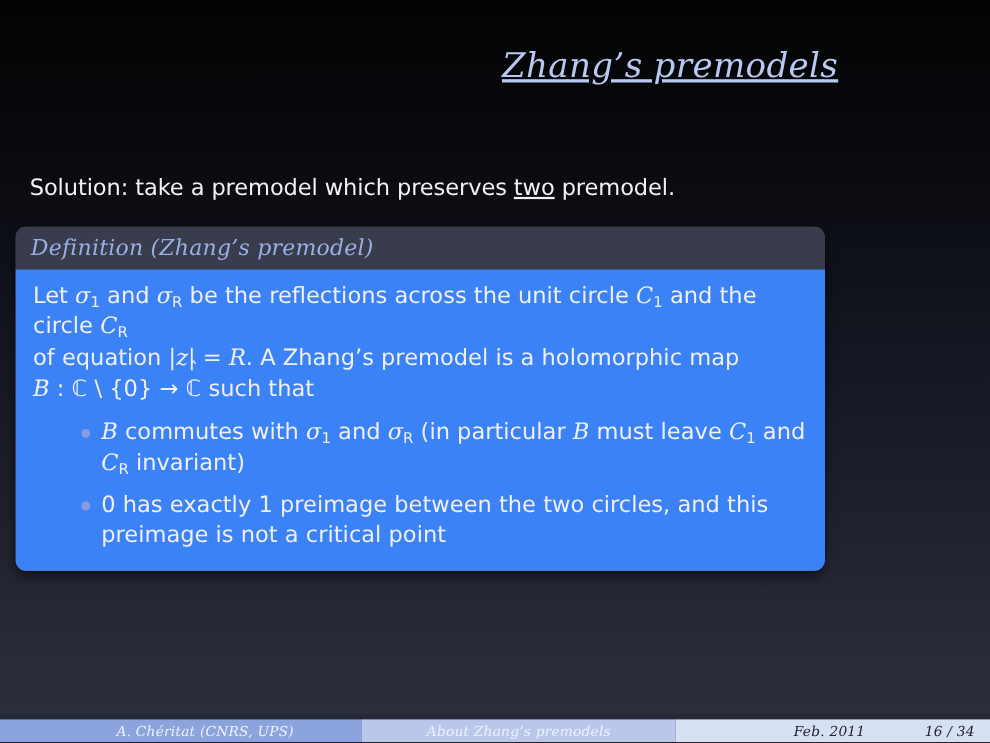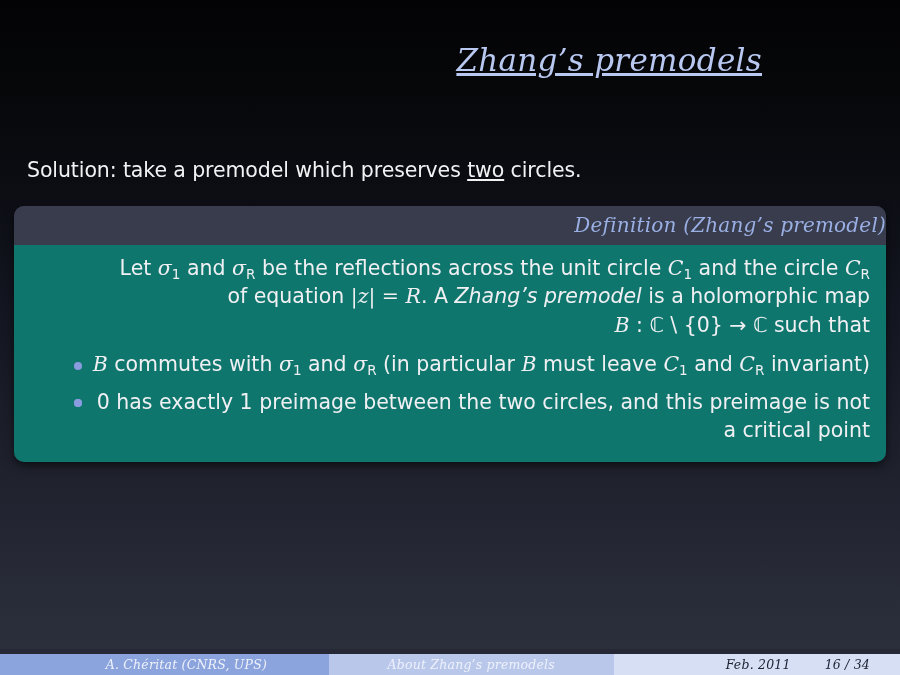--- a/index.html
+++ b/index.html
@@ -57,49 +57,48 @@
     color: #f2f2f4;
     letter-spacing: -0.1px;
   }
   .u { text-decoration: underline; text-underline-offset: 2px; }
 
   
   .defbox {
     position: absolute;
     left: 14px;
     top: 206px;
-    width: 872px;
+    width: 736px;
     border-radius: 10px;
     overflow: hidden;
     box-shadow: 0 4px 10px rgba(0,0,0,0.55);
     background: #2a2d3a;
-    text-align: right;
   }
   .defbox-header {
     background: #383c4c;
     padding: 7px 0 8px 14px;
   }
   .defbox-title {
     font-family: "DejaVu Serif", serif;
     font-style: italic;
     font-size: 20px;
     color: #9aafe4;
     letter-spacing: 0.2px;
   }
   .defbox-body {
-    background: #0f766e;
+    background: #3b82f6;
     padding: 9px 16px 18px 16px;
     color: #f0f0f3;
     font-size: 20.5px;
     line-height: 1.38;
   }
 
   .para { margin: 0; }
   .mi { font-style: italic; font-family: "DejaVu Serif", serif; }
-  .msans { font-style: italic; }
+  .msans { }
   sub {
     font-size: 0.66em;
     vertical-align: -0.28em;
     line-height: 0;
   }
   .blackboard {
     font-family: "DejaVu Sans", sans-serif;
     font-weight: 500;
   }
   .chat {
@@ -158,43 +157,43 @@
     white-space: nowrap;
     letter-spacing: 0.2px;
   }
   .foot-author { width: 300px; background: #8ca4dd; padding-left: 44px; }
   .foot-center { width: 300px; background: #b9c8ea; }
   .foot-right  {
     width: 300px;
     background: #d6dff4;
     color: #1c2030;
     justify-content: flex-end;
-    padding-right: 30px;
+    padding-right: 14px;
     box-sizing: border-box;
-    gap: 34px;
+    gap: 54px;
   }
   .foot-strip {
     position: absolute;
     left: 0;
     bottom: 21px;
     width: 900px;
     height: 5px;
     background: #262935;
   }
 </style>
 </head>
 <body>
 
 <div id="slide">
 
   <div class="title-block">
     <div class="slide-title">Zhang’s premodels</div>
   </div>
 
-  <div class="intro-line"><span>Solution: take a premodel which preserves </span><span class="u">two</span><span> circles.</span></div>
+  <div class="intro-line"><span>Solution: take a premodel which preserves </span><span class="u">two</span><span> premodel.</span></div>
 
   <div class="defbox">
     <div class="defbox-header">
       <span class="defbox-title">Definition (Zhang’s premodel)</span>
     </div>
     <div class="defbox-body">
 
       <p class="para"><span>Let </span><span class="mi">σ</span><sub>1</sub><span> and </span><span class="mi">σ</span><sub>R</sub><span> be the reflections across the unit circle </span><span class="mi">C</span><sub>1</sub><span> and the circle </span><span class="mi">C</span><sub>R</sub><br><span>of equation </span><span class="mi">|z| = R</span><span>. A </span><span class="msans">Zhang’s premodel</span><span> is a holomorphic map</span><br><span class="mi">B</span><span> : </span><span class="blackboard">ℂ</span><span> \ </span><span>{0}</span><span> → </span><span class="chat"><span class="hatmark">ˆ</span><span class="blackboard">ℂ</span></span><span> such that</span></p>
 
       <ul class="bullets">

